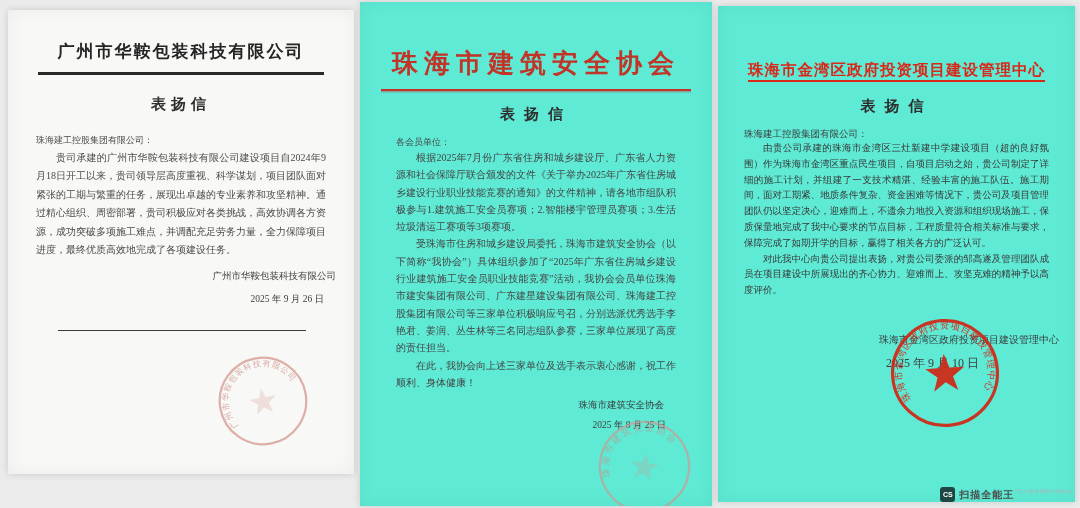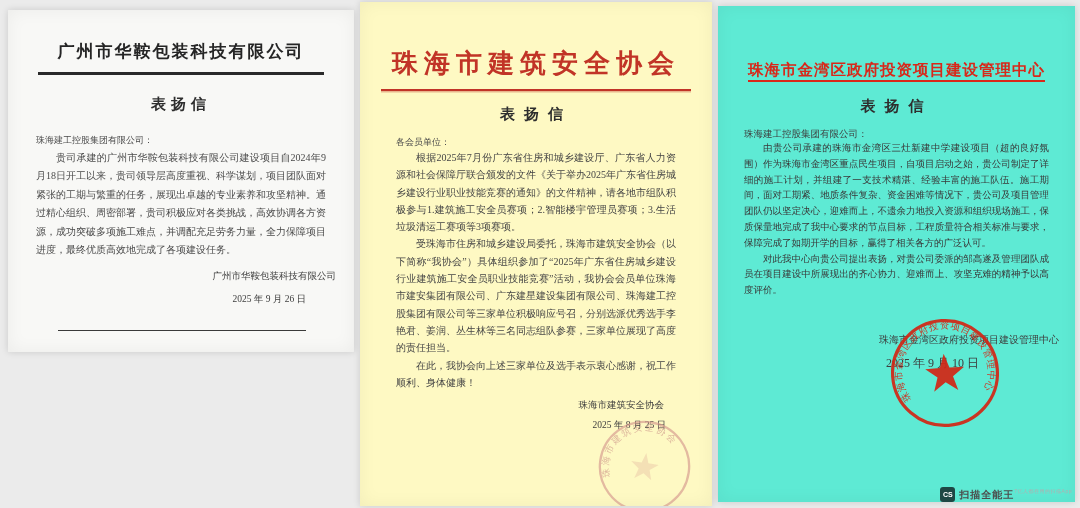--- a/index.html
+++ b/index.html
@@ -6,22 +6,22 @@
   body{
     width:1080px;height:508px;position:relative;overflow:hidden;
     background:#ebebeb;
     font-family:"Liberation Serif","DejaVu Serif",serif;
   }
   .doc{
     position:absolute;background:#f8f8f6;
     box-shadow:0 0 7px rgba(0,0,0,.14), inset 0 0 18px rgba(0,0,0,.05);
     overflow:hidden;
   }
-  .doc-left{left:8px;top:10px;width:346px;height:342px;background:#f8f8f6;}
-  .doc-mid{left:360px;top:2px;width:352px;height:504px;background:#fef9c3;}
+  .doc-left{left:8px;top:10px;width:346px;height:464px;background:#f8f8f6;}
+  .doc-mid{left:360px;top:2px;width:352px;height:504px;background:#5eead4;}
   .doc-right{left:718px;top:6px;width:357px;height:496px;background:#5eead4;}
 
   .org-title{
     text-align:center;font-weight:bold;white-space:nowrap;
   }
   .doc-left .org-title{margin-top:30px;font-size:17px;letter-spacing:2px;color:#252525;}
   .doc-mid .org-title{margin-top:44px;font-size:26px;letter-spacing:6px;color:#c13427;}
   .doc-right .org-title{margin-top:54px;font-size:15.5px;letter-spacing:1px;color:#d8281a;text-align:center;}
   .doc-right .org-title span{border-bottom:2px solid #d8281a;padding-bottom:2px;}
 
@@ -44,21 +44,21 @@
     font-size:10px;color:#4a4a4a;text-align:justify;text-indent:2em;margin:0;
   }
   .doc-left .para{margin:0 28px;line-height:18.5px;}
   .doc-left .para:first-of-type{margin-top:2px;}
   .doc-mid .para{margin:0 36px;line-height:17.3px;color:#454545;}
   .doc-right .para{margin:0 26px;line-height:15.8px;font-size:9.5px;color:#383838;}
 
   .sig{font-size:9.5px;color:#3d3d3d;text-align:right;}
   .date{font-size:9.5px;color:#3d3d3d;text-align:right;}
   .doc-left .sig{margin:10px 18px 0 0;}
-  .doc-left .date{margin:10px 48px 0 0;}
+  .doc-left .date{margin:10px 30px 0 0;}
   .doc-mid .sig{margin:8px 48px 0 0;}
   .doc-mid .date{margin:7px 46px 0 0;}
   .doc-right .sig{margin:34px 16px 0 0;font-size:10px;}
   .doc-right .date{margin:8px 96px 2px 0;font-size:12px;}
 
   .bottom-rule{height:1px;background:#3a3a3a;width:248px;margin:24px 0 0 50px;}
 
   .stamp{position:absolute;pointer-events:none;}
   .stamp svg{width:100%;height:100%;display:block;}
   .stamp-left{left:208px;top:344px;width:94px;height:94px;transform:rotate(-10deg);opacity:.72;}

